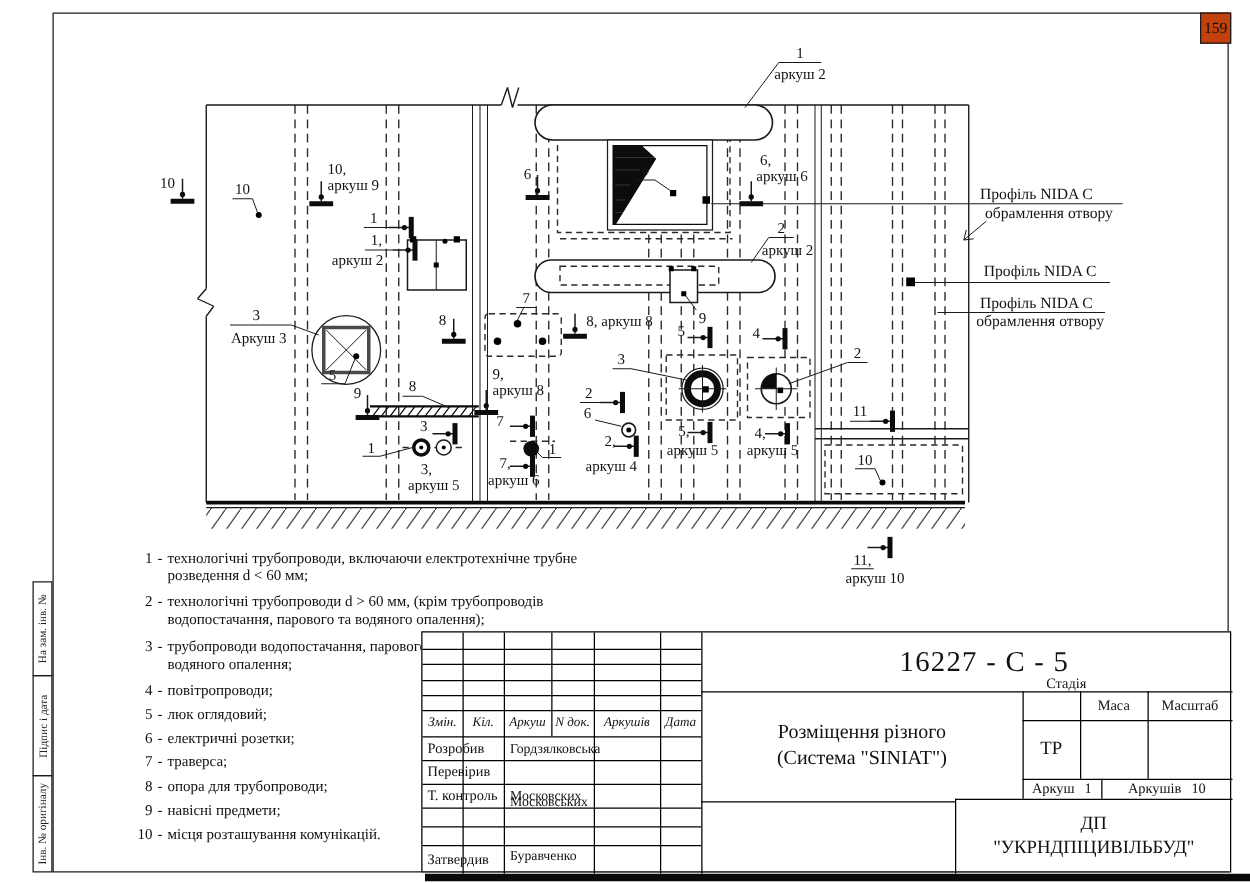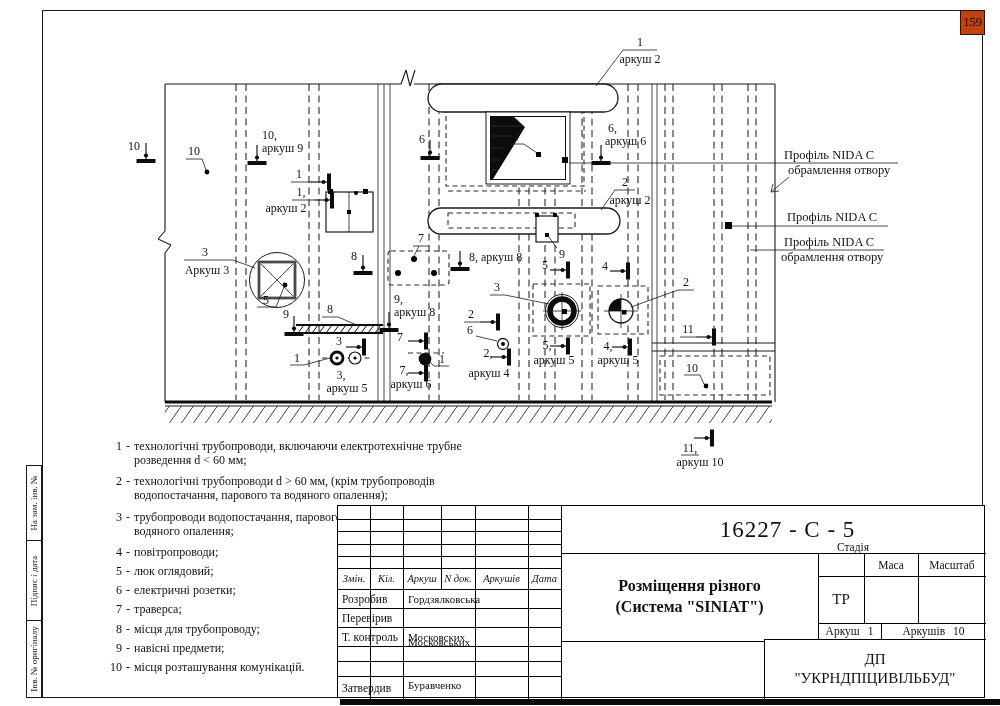--- a/index.html
+++ b/index.html
@@ -37,21 +37,21 @@
 
   
   .tb { position:absolute; left:337px; top:505px; width:648px; height:193px;
         border:1.8px solid #000; box-sizing:border-box; background:#fff; }
   .tb .vl { position:absolute; width:0; border-left:1px solid #000; }
   .tb .hl { position:absolute; height:0; border-top:1px solid #000; }
   .tb .cell { position:absolute; display:flex; align-items:center; justify-content:center;
               box-sizing:border-box; }
   .tb .cl { justify-content:flex-start; padding-left:4px; }
   .docnum { font-size:23px; letter-spacing:1px;padding-left:28px; }
-  .ttl { flex-direction:column; font-weight:bold; font-size:16px; line-height:1.3; text-align:center; }
+  .ttl { flex-direction:column; font-weight:normal; font-size:16px; line-height:1.3; text-align:center; }
   .small { font-size:10.5px;font-style:italic; }
   .med { font-size:11.5px; }
   .name { font-size:11px; }
   .role { font-size:11.5px; }
   .org { flex-direction:column; font-size:15px; line-height:1.25; }
   .stage { font-size:15px; }
   .botbar { position:absolute; left:340px; top:699px; width:660px; height:6px; background:#0a0a0a; }
 </style>
 </head>
 <body>
@@ -388,21 +388,21 @@
       <span class="ln-txt">електричні розетки;</span>
     </div>
     <div class="li">
       <span class="ln-num">7</span>
       <span class="ln-dash">-</span>
       <span class="ln-txt">траверса;</span>
     </div>
     <div class="li">
       <span class="ln-num">8</span>
       <span class="ln-dash">-</span>
-      <span class="ln-txt">місця для трубопроводу;</span>
+      <span class="ln-txt">опора для трубопроводи;</span>
     </div>
     <div class="li">
       <span class="ln-num">9</span>
       <span class="ln-dash">-</span>
       <span class="ln-txt">навісні предмети;</span>
     </div>
     <div class="li">
       <span class="ln-num">10</span>
       <span class="ln-dash">-</span>
       <span class="ln-txt">місця розташування комунікацій.</span>

